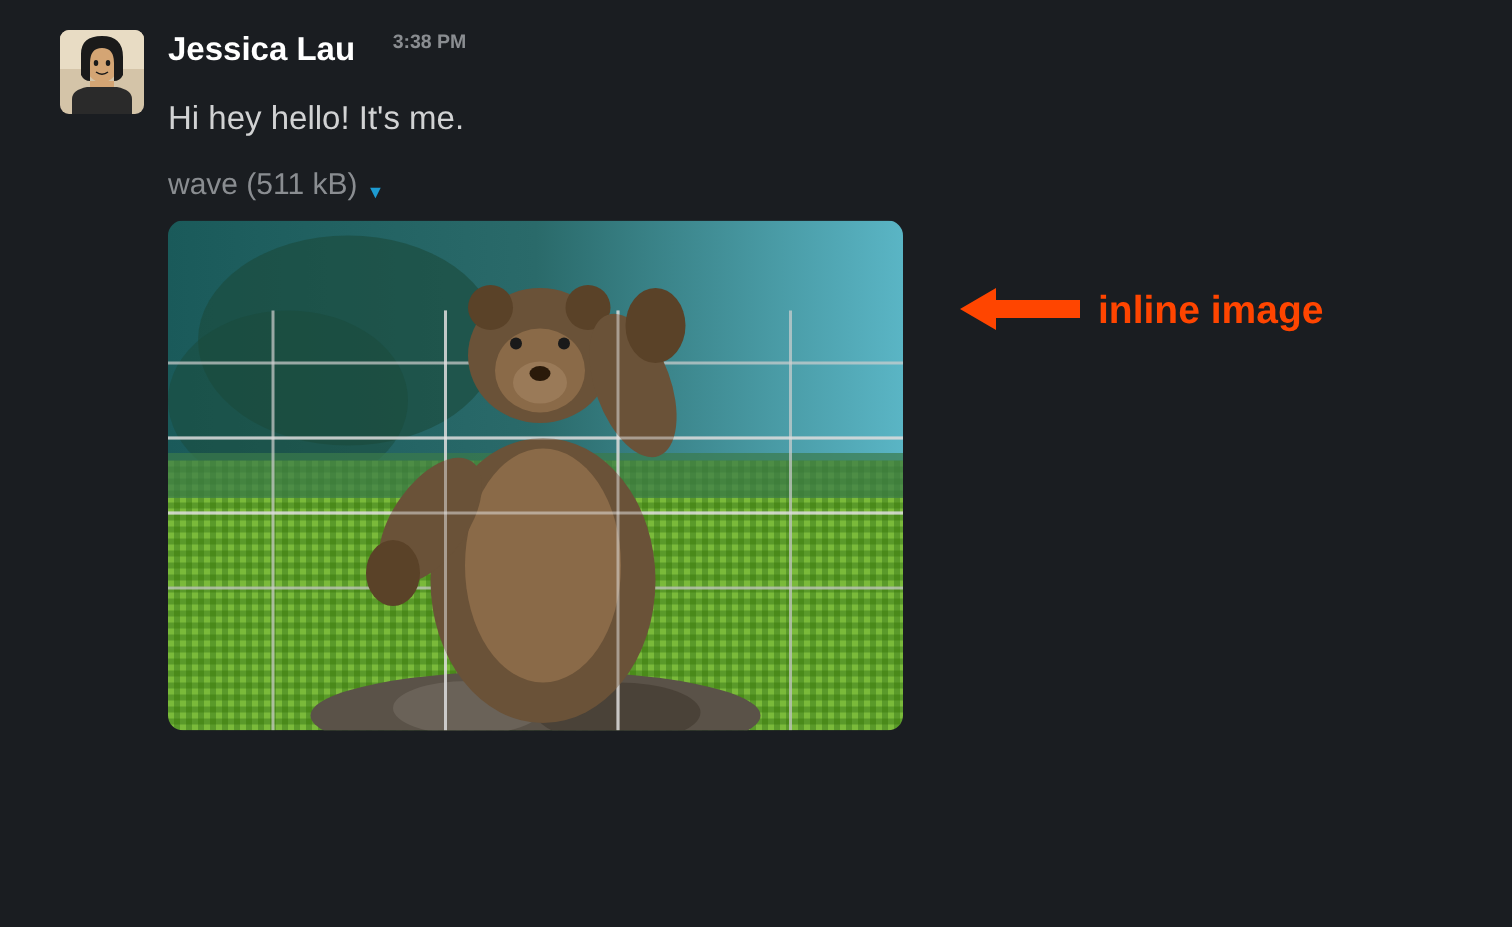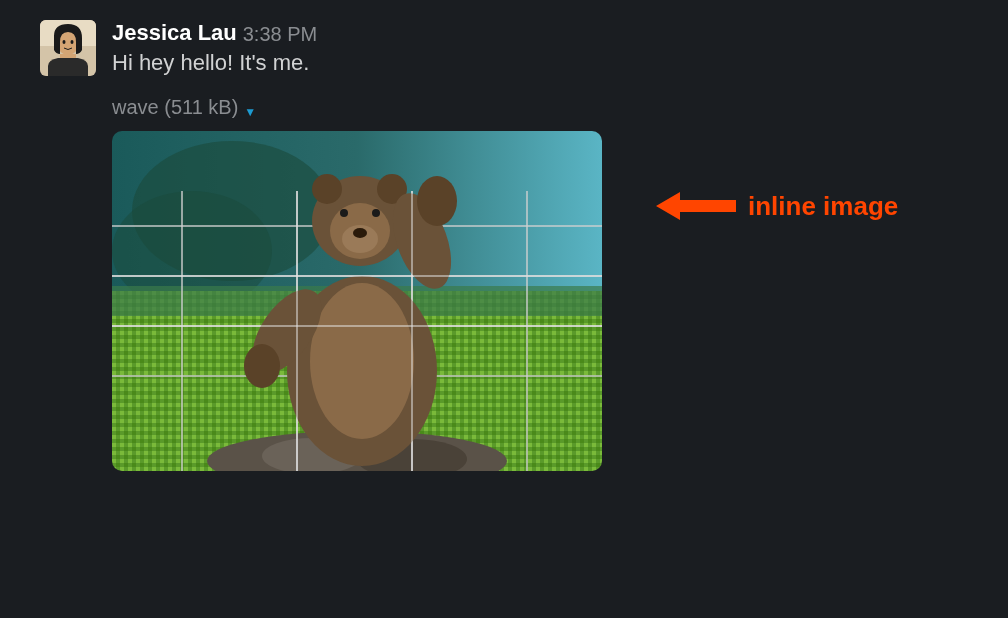--- a/index.html
+++ b/index.html
@@ -31,33 +31,33 @@
     .avatar svg {
       width: 100%;
       height: 100%;
       display: block;
     }
     .content {
       flex: 1;
     }
     .header {
       display: flex;
-      align-items: flex-end;
-      gap: 6px;
-      margin-bottom: 4px;
+      align-items: flex-start;
+      gap: 25px;
+      margin-bottom: 20px;
     }
     .username {
       color: #ffffff;
       font-weight: 800;
       font-size: 22px;
     }
     .timestamp {
       color: #8a8d91;
-      font-size: 20px;
-      font-weight: 400;
+      font-size: 13px;
+      font-weight: 700;
     }
     .message-text {
       color: #d1d2d3;
       font-size: 22px;
       margin-bottom: 20px;
     }
     .attachment-header {
       display: flex;
       align-items: flex-end;
       gap: 6px;
@@ -116,21 +116,21 @@
       background: #1a1d21;
       border-left: 3px solid #ffff66;
       border-bottom: 3px solid #ffff66;
     }
     .footer-text {
       color: #8a8d91;
       font-size: 20px;
     }
     .annotation {
       position: absolute;
-      left: 656px;
+      left: 640px;
       top: 190px;
       display: flex;
       align-items: center;
       gap: 12px;
     }
     .arrow {
       color: #ff4500;
     }
     .annotation-text {
       color: #ff4500;

